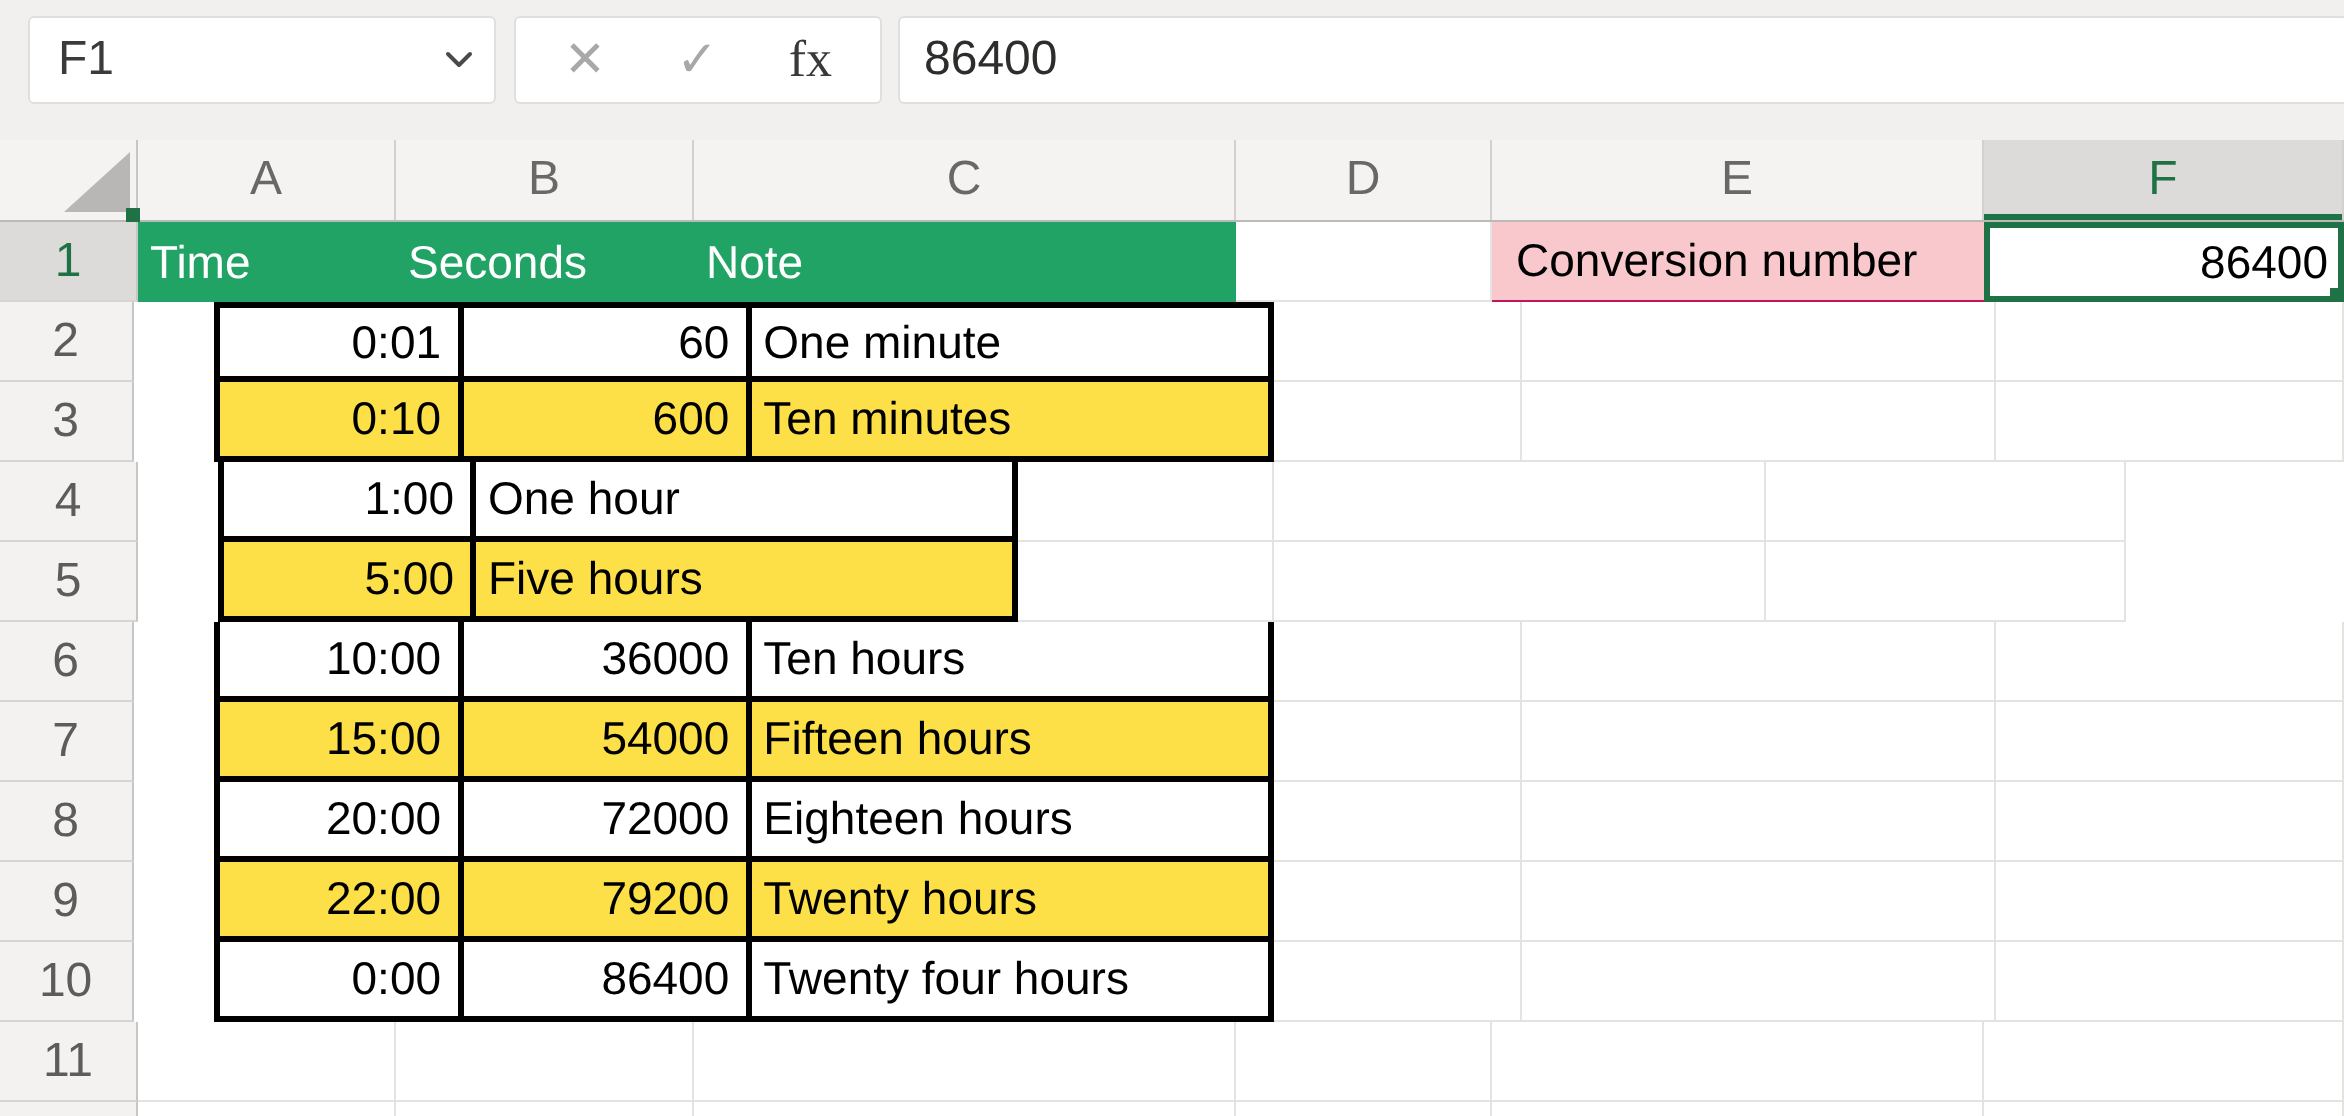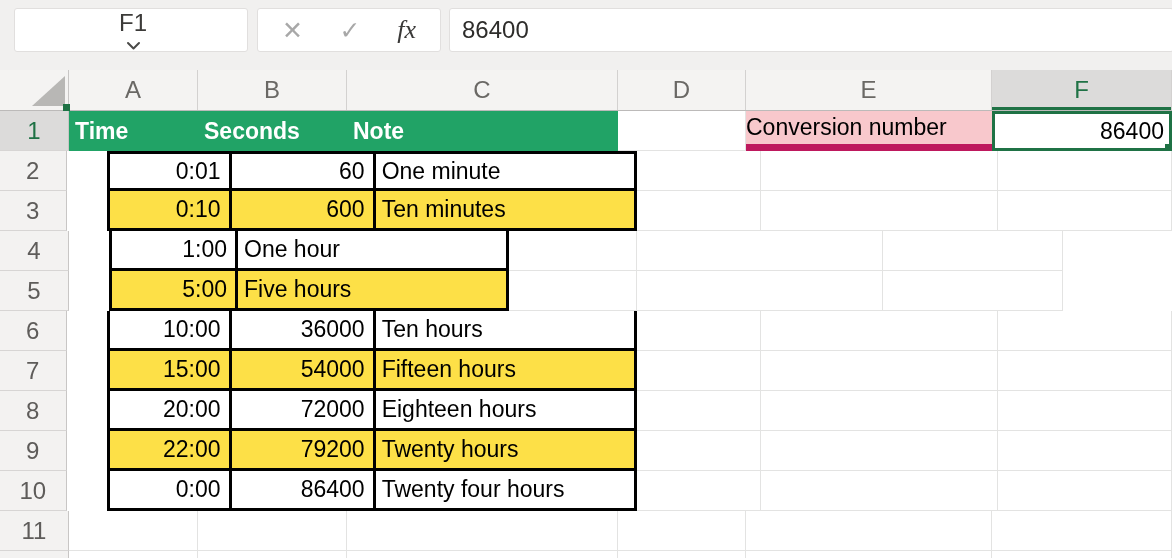--- a/index.html
+++ b/index.html
@@ -12,25 +12,25 @@
   
   .topbar{
     height:58px;background:#f1f0ef;display:flex;align-items:flex-start;
     padding-top:8px;box-sizing:border-box;
   }
   .panel{
     background:#fff;border:1px solid #e1dfde;border-radius:3px;height:44px;
     box-sizing:border-box;display:flex;align-items:center;
   }
   .namebox{width:234px;margin-left:14px;justify-content:space-between;
-    padding:0 10px 0 14px;font-size:24px;color:#3c3b39;flex-direction:column;}
+    padding:0 10px 0 14px;font-size:24px;color:#3c3b39;}
   .fbuttons{width:184px;margin-left:9px;justify-content:space-between;
     padding:0 24px;box-sizing:border-box;}
   .icon-gray{color:#a8a8a8;font-size:25px;line-height:1;cursor:default;}
-  .fx{font-family:"Liberation Serif","DejaVu Serif",serif;font-style:italic;
+  .fx{font-family:"Liberation Serif","DejaVu Serif",serif;
     font-size:26px;color:#3a3938;}
   .fbox{flex:1;margin-left:8px;margin-right:-2px;padding-left:12px;
     font-size:24px;color:#2e2d2b;}
   
   .colhdrs{
     height:52px;background:#f1f0ef;display:flex;align-items:flex-end;
     border-bottom:1px solid #bcbab9;box-sizing:content-box;
   }
   .ch{
     height:40px;display:flex;align-items:center;justify-content:center;
@@ -67,23 +67,23 @@
   .num{justify-content:flex-end;padding-right:8px;}
   .txt{justify-content:flex-start;padding-left:6px;}
   
   .g{border-right:1px solid #e3e3e2;border-bottom:1px solid #e3e3e2;}
   
   .tb{border-right:3px solid #000;border-bottom:3px solid #000;}
   .tl{border-left:3px solid #000;margin-left:40px;}
   .tt{border-top:3px solid #000;}
   .band{background:#fde047;}
   
-  .green{background:var(--green,#21A366);color:#fff;font-weight:700;}
-  .pink{background:var(--pink,#F8C8CC);
-    border-bottom:7px solid #be185d;box-sizing:border-box;}
+  .green{background:var(--green,#21A366);color:#fff;font-weight:400;}
+  .pink{background:var(--pink,#F8C8CC);padding-left:12px;
+    border-bottom:1px solid #be185d;box-sizing:border-box;}
   .selcell{
     border:3px solid var(--selgreen,#1F7245);position:relative;
     padding-right:5px;
   }
   .handle{
     position:absolute;right:-6px;bottom:-6px;width:9px;height:9px;
     background:var(--selgreen,#1F7245);border:1.5px solid #fff;z-index:4;
   }
   .chev{display:block;}
 </style>

